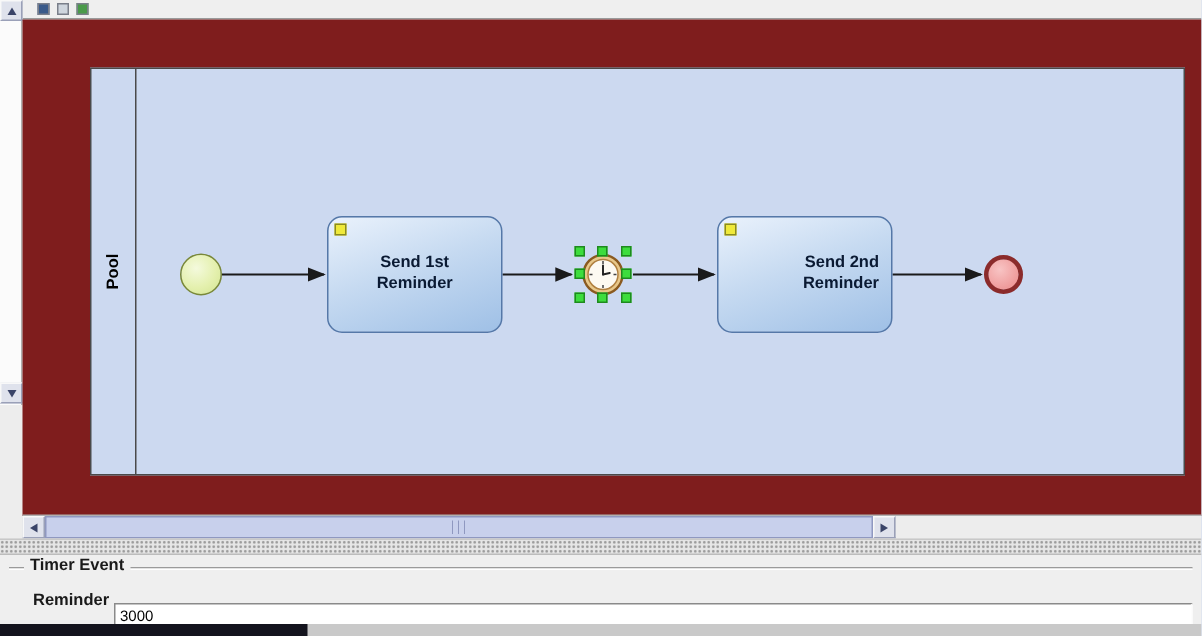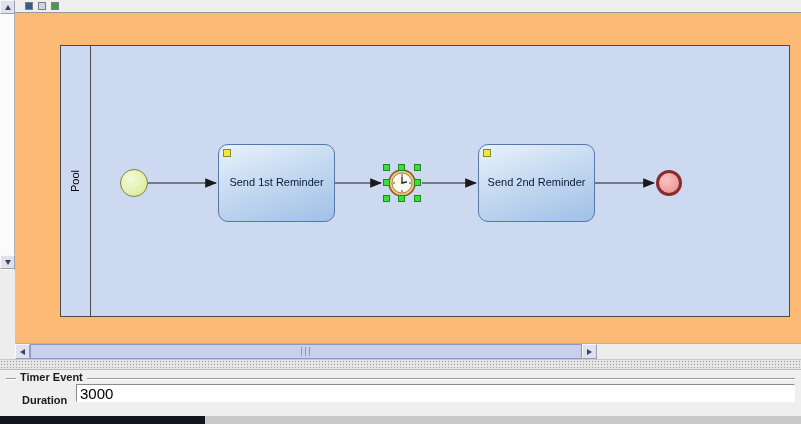--- a/index.html
+++ b/index.html
@@ -44,22 +44,23 @@
   .vscroll .up { top:0; left:0; }
   .vscroll .down { top:255px; left:0; }
   .tri-up { width:0; height:0; border-left:3px solid transparent; border-right:3px solid transparent; border-bottom:5px solid #3a4468; }
   .tri-down { width:0; height:0; border-left:3px solid transparent; border-right:3px solid transparent; border-top:5px solid #3a4468; }
   .tri-left { width:0; height:0; border-top:3px solid transparent; border-bottom:3px solid transparent; border-right:5px solid #3a4468; }
   .tri-right { width:0; height:0; border-top:3px solid transparent; border-bottom:3px solid transparent; border-left:5px solid #3a4468; }
 
   
   .canvas {
     left:15px; top:13px; width:786px; height:331px;
-    background:#fdba74;
+    background:#7f1d1d;
     border-bottom:1px solid #b0b0b0;
+    font-weight:bold;
   }
   .pool {
     position:absolute; left:45px; top:32px; width:730px; height:272px;
     background:#ccd9f0;
     border:1px solid #4a4a4a;
   }
   .pool-header {
     position:absolute; left:0; top:0; width:30px; height:100%;
     border-right:1px solid #4a4a4a;
     display:flex; align-items:center; justify-content:center;
@@ -159,26 +160,26 @@
     background:#efefef;
     padding:0 4px;
     font-weight:bold;
     color:#1a1a1a;
   }
   .props .field-label {
     position:absolute; left:22px; top:24px;
     font-weight:bold;
   }
   .props input {
-    position:absolute; left:76px; top:14px; width:719px; height:18px;
+    position:absolute; left:76px; top:32px; width:719px; height:18px;
     border:1px solid;
     border-color:#8a8a8a #fdfdfd #fdfdfd #8a8a8a;
     background:#ffffff;
     font-family:"Liberation Sans", sans-serif;
-    font-size:15px;
+    font-size:10px;
     padding:0 3px;
     outline:none;
   }
 
   
   .bottom-strip { left:0; top:416px; width:801px; height:8px; background:#c9c9c9; }
   .taskbar-frag { position:absolute; left:0; top:0; width:205px; height:8px; background:#14141e; }
 </style>
 </head>
 <body>
@@ -269,19 +270,19 @@
   <div class="sb-btn right">
     <span class="tri-right"></span>
   </div>
 </div>
 
 <div class="abs splitter"></div>
 
 <div class="abs props">
   <div class="etch"></div>
   <span class="group-title">Timer Event</span>
-  <span class="field-label">Duration</span>
+  <span class="field-label">Reminder</span>
   <input type="text" value="3000" style="">
 </div>
 
 <div class="abs bottom-strip">
   <div class="taskbar-frag"></div>
 </div>
 
 </body></html>

